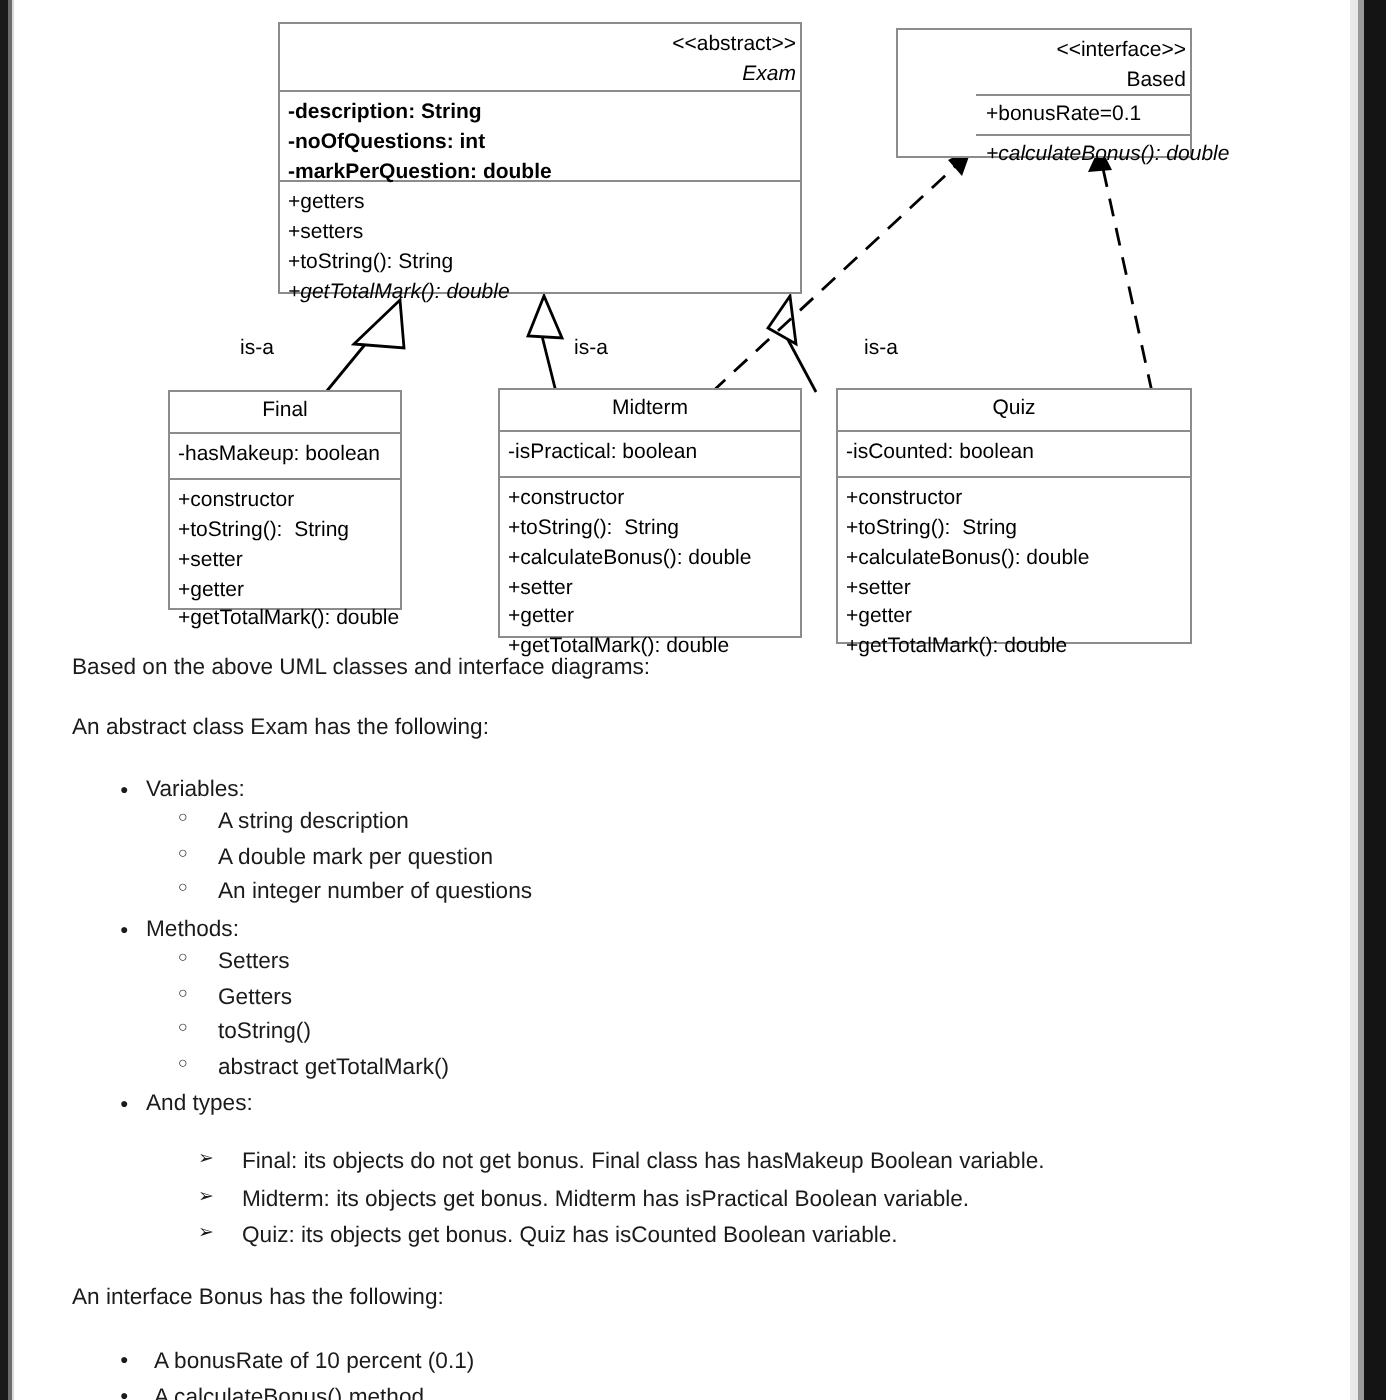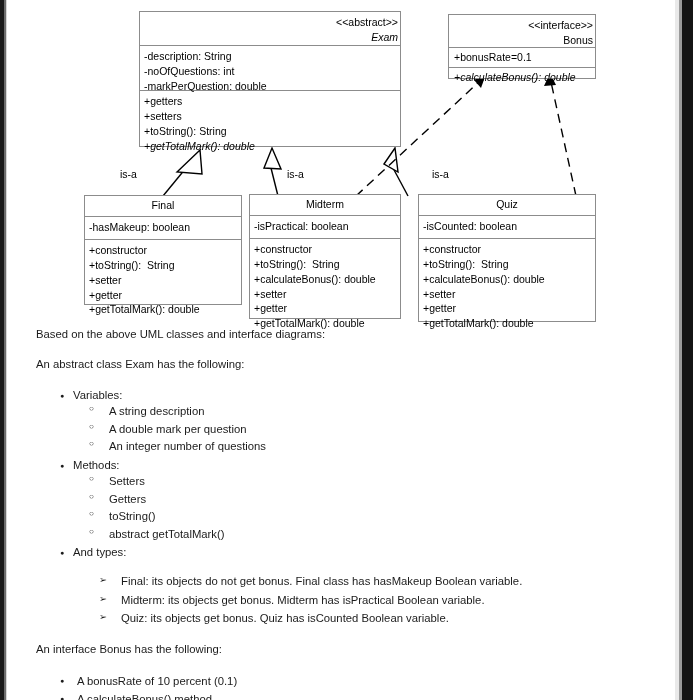--- a/index.html
+++ b/index.html
@@ -47,21 +47,21 @@
   .uml-head .cname{display:block;}
   .italic{font-style:italic;}
   .uml-sep{border-top:1px solid #8c8c8c;}
   .uml-sec{padding:3px 4px 4px 4px;box-sizing:border-box;}
   .uml-sec div{white-space:pre;}
   .simple-head{
     text-align:center;
     padding:2px 2px 3px 2px;
     box-sizing:border-box;
   }
-  .iface-row{padding:2px 4px 2px 5px;box-sizing:border-box;white-space:pre;}
+  .iface-row{padding:2px 4px 2px 5px;box-sizing:border-box;white-space:pre;margin-left:39px;}
 
   .isa{
     position:absolute;
     font-size:10.5px;
   }
   svg.connectors{
     position:absolute;left:0;top:0;width:693px;height:325px;
     overflow:visible;
   }
 
@@ -155,47 +155,47 @@
 
       <line x1="576" y1="196" x2="551" y2="82" stroke="#000" stroke-width="1.4" stroke-dasharray="9,6"></line>
       <polygon points="550,73 544,86 556,85" fill="#000"></polygon>
     </svg>
 
     <div class="uml-box" style="left:139px;top:11px;width:262px;height:136px;">
       <div class="uml-head" style="height:33px;">
         <span class="stereo">&lt;&lt;abstract&gt;&gt;</span>
         <span class="cname italic">Exam</span>
       </div>
-      <div class="uml-sec uml-sep" style="height:45px;">
+      <div class="uml-sec uml-sep" style="height:45px;font-weight:bold;">
         <div>-description: String</div>
         <div>-noOfQuestions: int</div>
         <div>-markPerQuestion: double</div>
       </div>
       <div class="uml-sec uml-sep">
         <div>+getters</div>
         <div>+setters</div>
         <div>+toString(): String</div>
         <div class="italic">+getTotalMark(): double</div>
       </div>
     </div>
 
     <div class="uml-box" style="left:448px;top:14px;width:148px;height:65px;">
       <div class="uml-head" style="height:32px;">
         <span class="stereo">&lt;&lt;interface&gt;&gt;</span>
-        <span class="cname">Bonus</span>
+        <span class="cname">Based</span>
       </div>
       <div class="iface-row uml-sep">+bonusRate=0.1</div>
       <div class="iface-row uml-sep italic">+calculateBonus(): double</div>
     </div>
 
     <div class="isa" style="left:120px;top:168px;">is-a</div>
     <div class="isa" style="left:287px;top:168px;">is-a</div>
     <div class="isa" style="left:432px;top:168px;">is-a</div>
 
-    <div class="uml-box" style="left:84px;top:195px;width:158px;height:110px;">
+    <div class="uml-box" style="left:84px;top:195px;width:117px;height:110px;">
       <div class="simple-head">Final</div>
       <div class="uml-sec uml-sep">
         <div>-hasMakeup: boolean</div>
       </div>
       <div class="uml-sec uml-sep">
         <div>+constructor</div>
         <div>+toString():  String</div>
         <div>+setter</div>
         <div>+getter</div>
         <div>+getTotalMark(): double</div>

